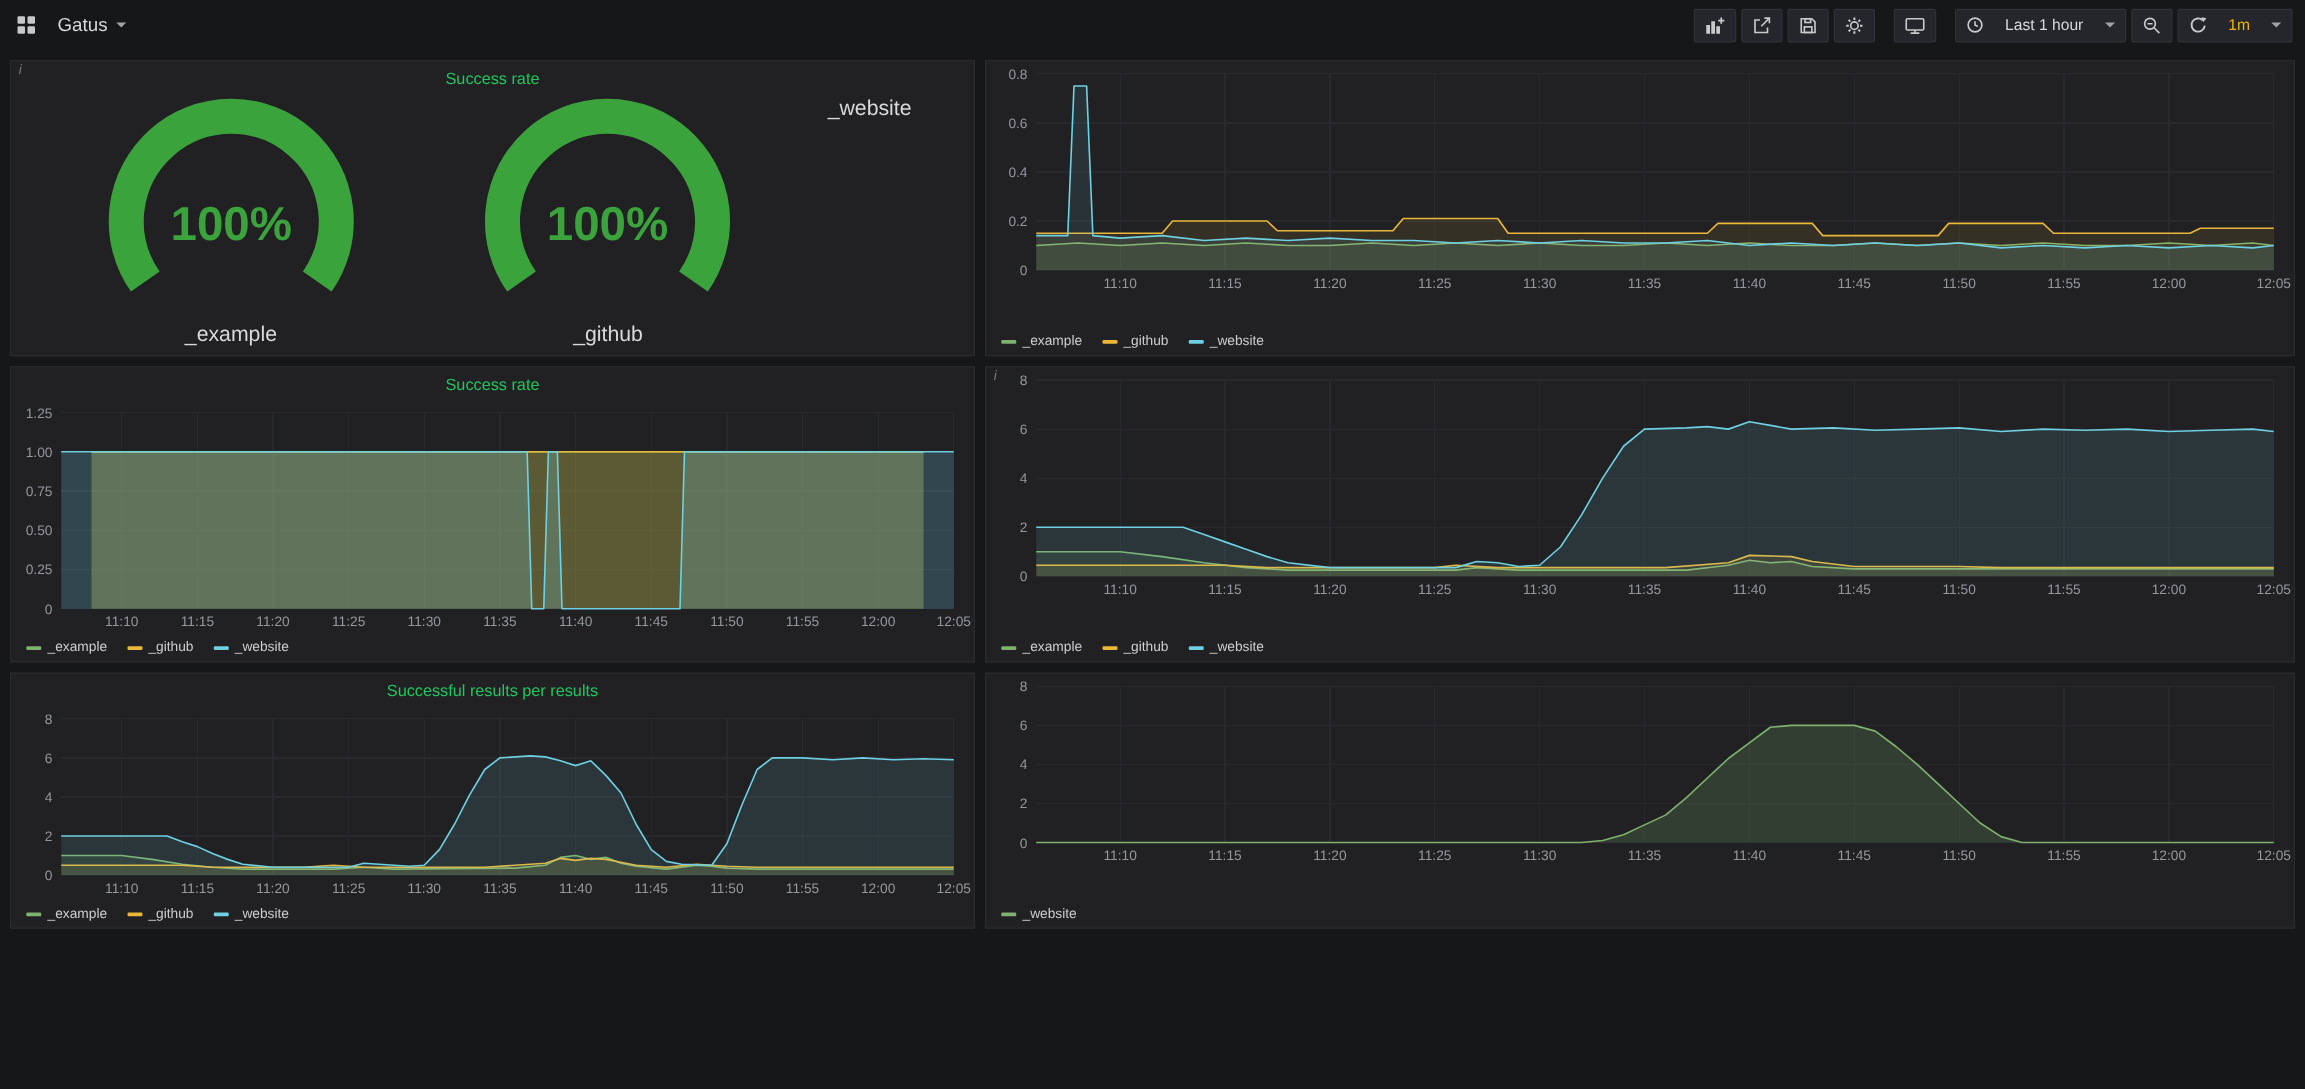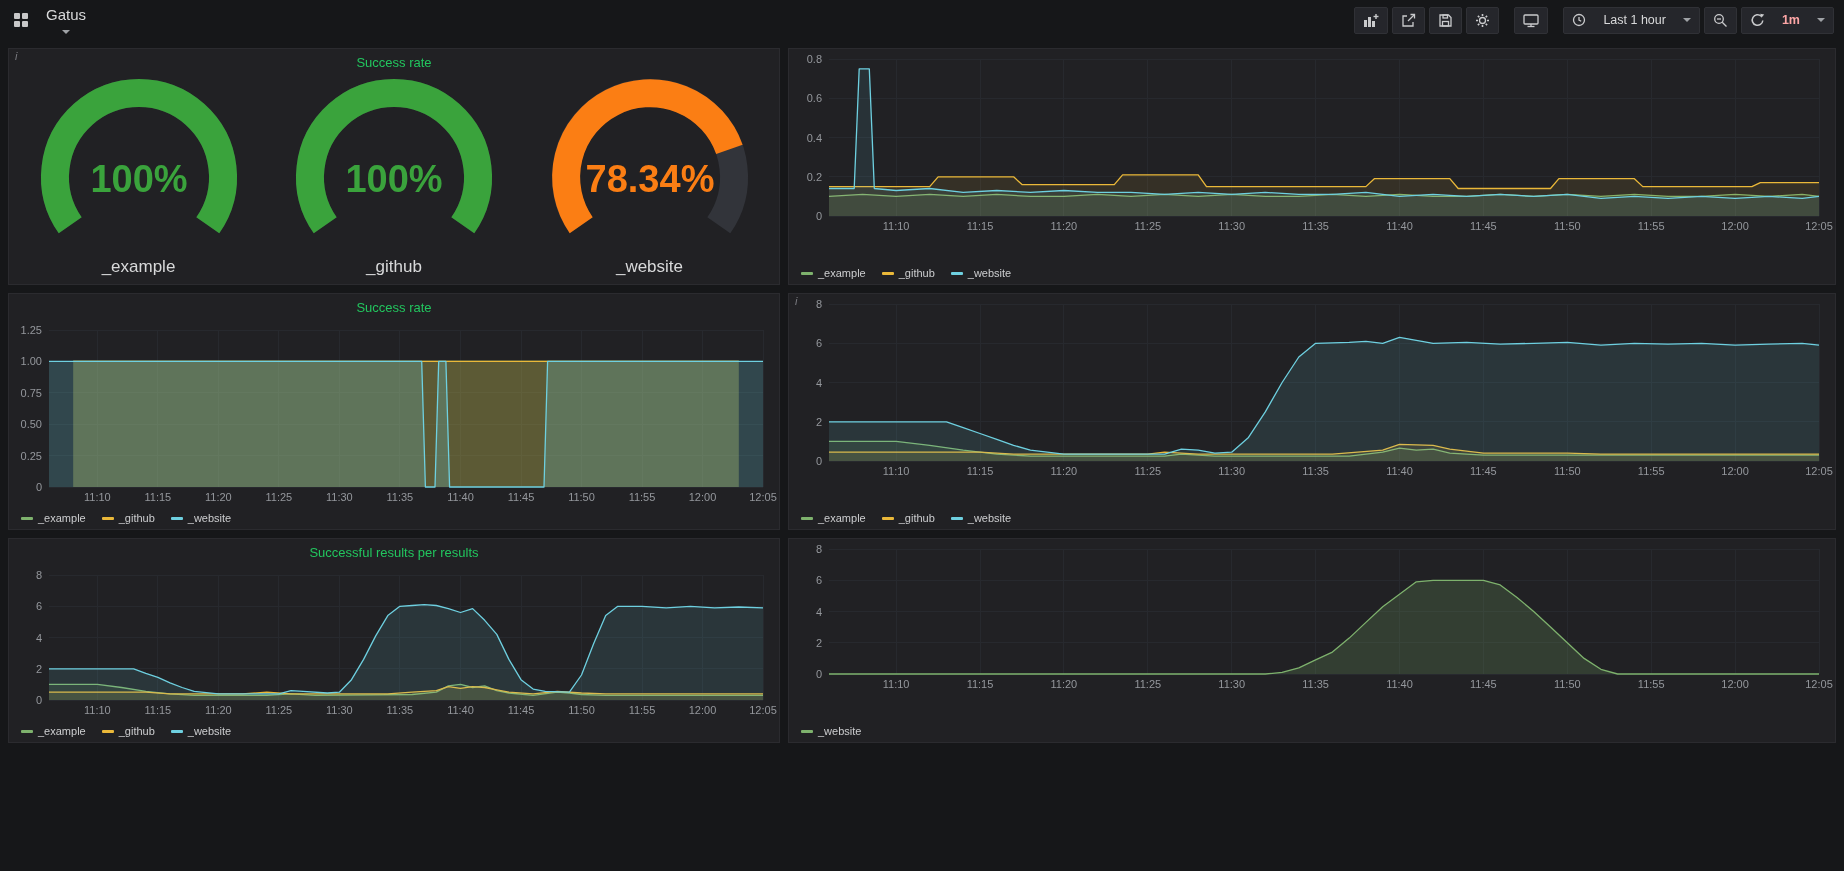--- a/index.html
+++ b/index.html
@@ -1,30 +1,30 @@
 <!DOCTYPE html>
 <html><head>
 <meta charset="utf-8">
 <style>
   html,body{margin:0;padding:0;background:#161719;font-family:"Liberation Sans",sans-serif;}
   .screen{width:1844px;height:871px;position:relative;background:#161719;overflow:hidden;}
 
   
   .navbar{height:40px;display:flex;align-items:center;justify-content:space-between;padding:0 10px;box-sizing:border-box;}
   .nav-left{display:flex;align-items:center;gap:10px;}
-  .plain-btn{background:transparent;border:none;padding:4px;display:inline-flex;align-items:center;gap:7px;cursor:pointer;flex-direction:column;}
+  .plain-btn{background:transparent;border:none;padding:4px;display:inline-flex;align-items:center;gap:7px;cursor:pointer;}
   .grid-icon{display:grid;grid-template-columns:6px 6px;grid-gap:2px;}
   .grid-icon i{width:6px;height:6px;background:#c7c8c9;border-radius:1px;}
   .dash-title{color:#d8d9da;font-size:15px;font-weight:500;}
   .caret{width:0;height:0;border-left:4px solid transparent;border-right:4px solid transparent;border-top:4px solid #9fa2a6;display:inline-block;}
   .nav-right{display:flex;align-items:center;gap:4px;}
   .nav-btn{display:inline-flex;align-items:center;gap:17px;height:27px;padding:0 8px;background:#25262b;border:1px solid #303136;border-radius:2px;color:#d8d9da;font-size:12.5px;cursor:pointer;}
   .nav-btn svg{display:block;}
   .gap{width:7px;display:inline-block;}
-  .orange{color:#fca5a5;font-weight:700;}
+  .orange{color:#eab308;font-weight:400;}
 
   
   .dash{display:grid;grid-template-columns:772px 1048px;grid-template-rows:237px 237px 205px;gap:8px;padding:8px;box-sizing:border-box;}
   .panel{position:relative;background:#212124;border:1px solid #2b2b2f;box-sizing:border-box;display:flex;flex-direction:column;}
   .panel-header{height:26px;display:flex;align-items:center;justify-content:center;flex:0 0 auto;cursor:pointer;}
   .panel-title{font-size:13px;font-weight:500;color:#22c55e;margin:0;}
   .info-corner{position:absolute;top:1px;left:6px;color:#7a7b80;font-size:11px;font-style:italic;cursor:pointer;z-index:2;}
   .chart{flex:1 1 auto;min-height:0;cursor:crosshair;}
   .chart svg{display:block;}
   .legend{height:22px;flex:0 0 auto;display:flex;align-items:center;gap:16px;padding:0 12px;}
@@ -152,25 +152,20 @@
         </div>
         <div class="gauge">
           <div class="gauge-canvas"><svg width="252" height="176">
                 <path d="M 57.2 150.2 A 84 84 0 1 1 194.8 150.2" fill="none" stroke="#32343A" stroke-width="28"></path>
                 <path d="M 57.2 150.2 A 84 84 0 1 1 194.8 150.2" fill="none" stroke="#3AA33C" stroke-width="28"></path>
                 <text x="126" y="117" text-anchor="middle" fill="#3AA33C" font-size="38" font-weight="bold">100%</text>
               </svg></div>
           <div class="gauge-label">_github</div>
         </div>
         <div class="gauge">
-          <div class="gauge-canvas"><svg width="252" height="176">
-                <path d="M 57.2 150.2 A 84 84 0 1 1 194.8 150.2" fill="none" stroke="#32343A" stroke-width="28"></path>
-                <path d="M 57.2 150.2 A 84 84 0 1 1 205.4 74.4" fill="none" stroke="#FB7E14" stroke-width="28"></path>
-                <text x="126" y="117" text-anchor="middle" fill="#FB7E14" font-size="38" font-weight="bold">78.34%</text>
-              </svg></div>
           <div class="gauge-label">_website</div>
         </div>
       </div>
     </section>
 
     <section class="panel">
       <div class="chart">
           <svg viewBox="0 0 1046 187" width="1046" height="187">
             <line x1="107.1" x2="107.1" y1="10" y2="167" stroke="#27292E" stroke-width="1" shape-rendering="crispEdges"></line>
             <text x="107.1" y="181" text-anchor="middle" fill="#94979C" font-size="11">11:10</text>

